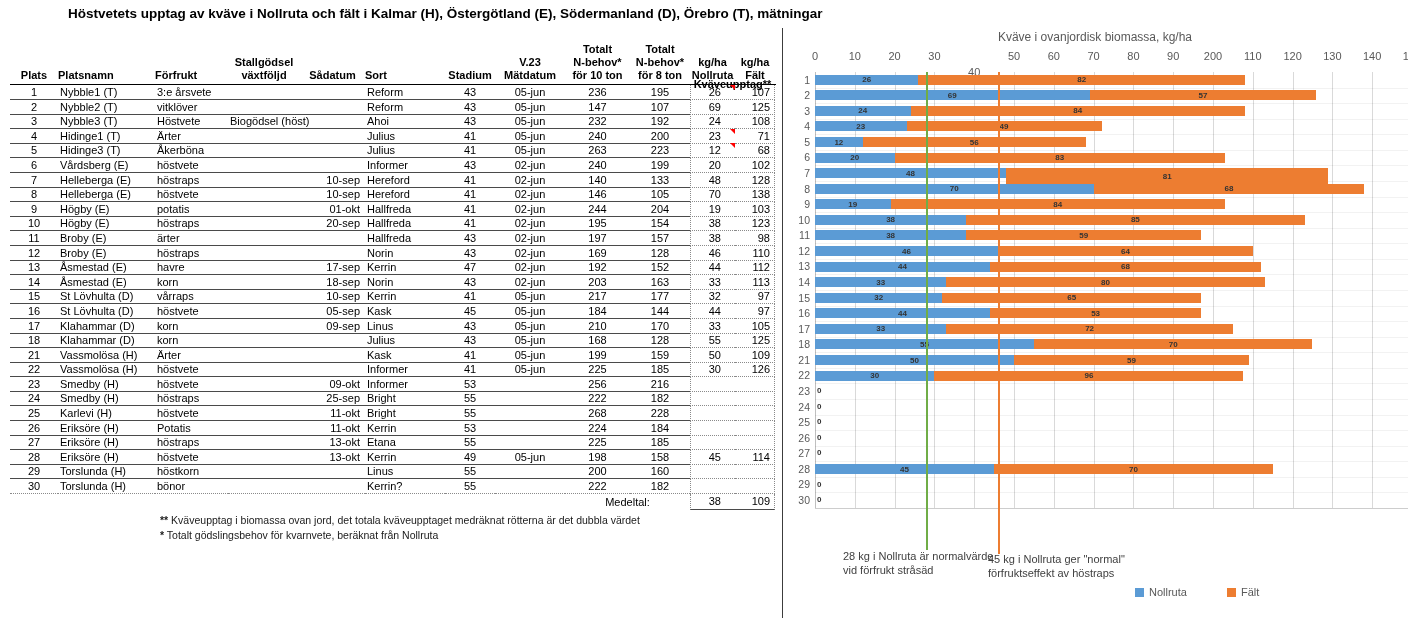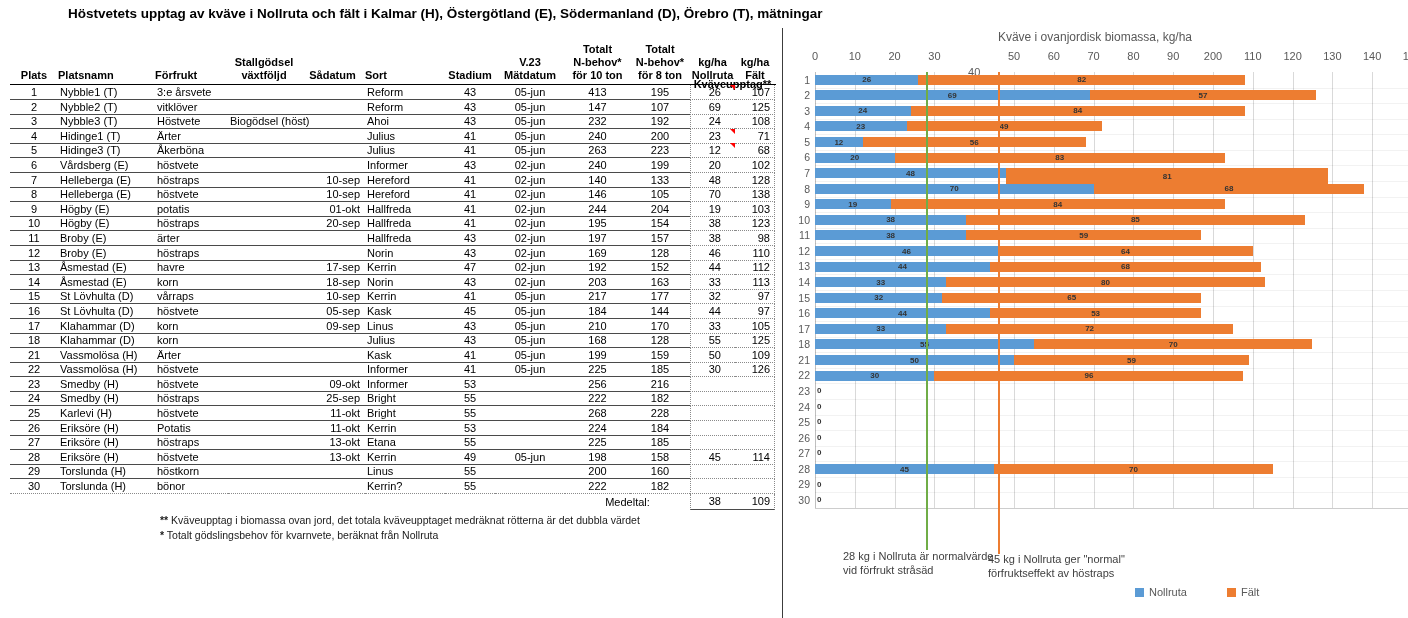--- a/index.html
+++ b/index.html
@@ -121,21 +121,21 @@
     <div id="tbody">
         <div class="trow">
           <div class="tcell al-c c0">1</div>
           <div class="tcell al-l c1">Nybble1 (T)</div>
           <div class="tcell al-l c2">3:e årsvete</div>
           <div class="tcell al-l c3"></div>
           <div class="tcell al-r 4 c4 col-4"></div>
           <div class="tcell al-l c5">Reform</div>
           <div class="tcell al-c c6">43</div>
           <div class="tcell al-c c7">05-jun</div>
-          <div class="tcell al-c c8">413</div>
+          <div class="tcell al-c c8">236</div>
           <div class="tcell al-c c9">195</div>
           <div class="tcell al-r 10 c10 col-10">26<div class="note-tri"></div></div>
           <div class="tcell al-r 11 c11 col-11">107</div>
         </div>
         <div class="trow">
           <div class="tcell al-c c0">2</div>
           <div class="tcell al-l c1">Nybble2 (T)</div>
           <div class="tcell al-l c2">vitklöver</div>
           <div class="tcell al-l c3"></div>
           <div class="tcell al-r 4 c4 col-4"></div>

